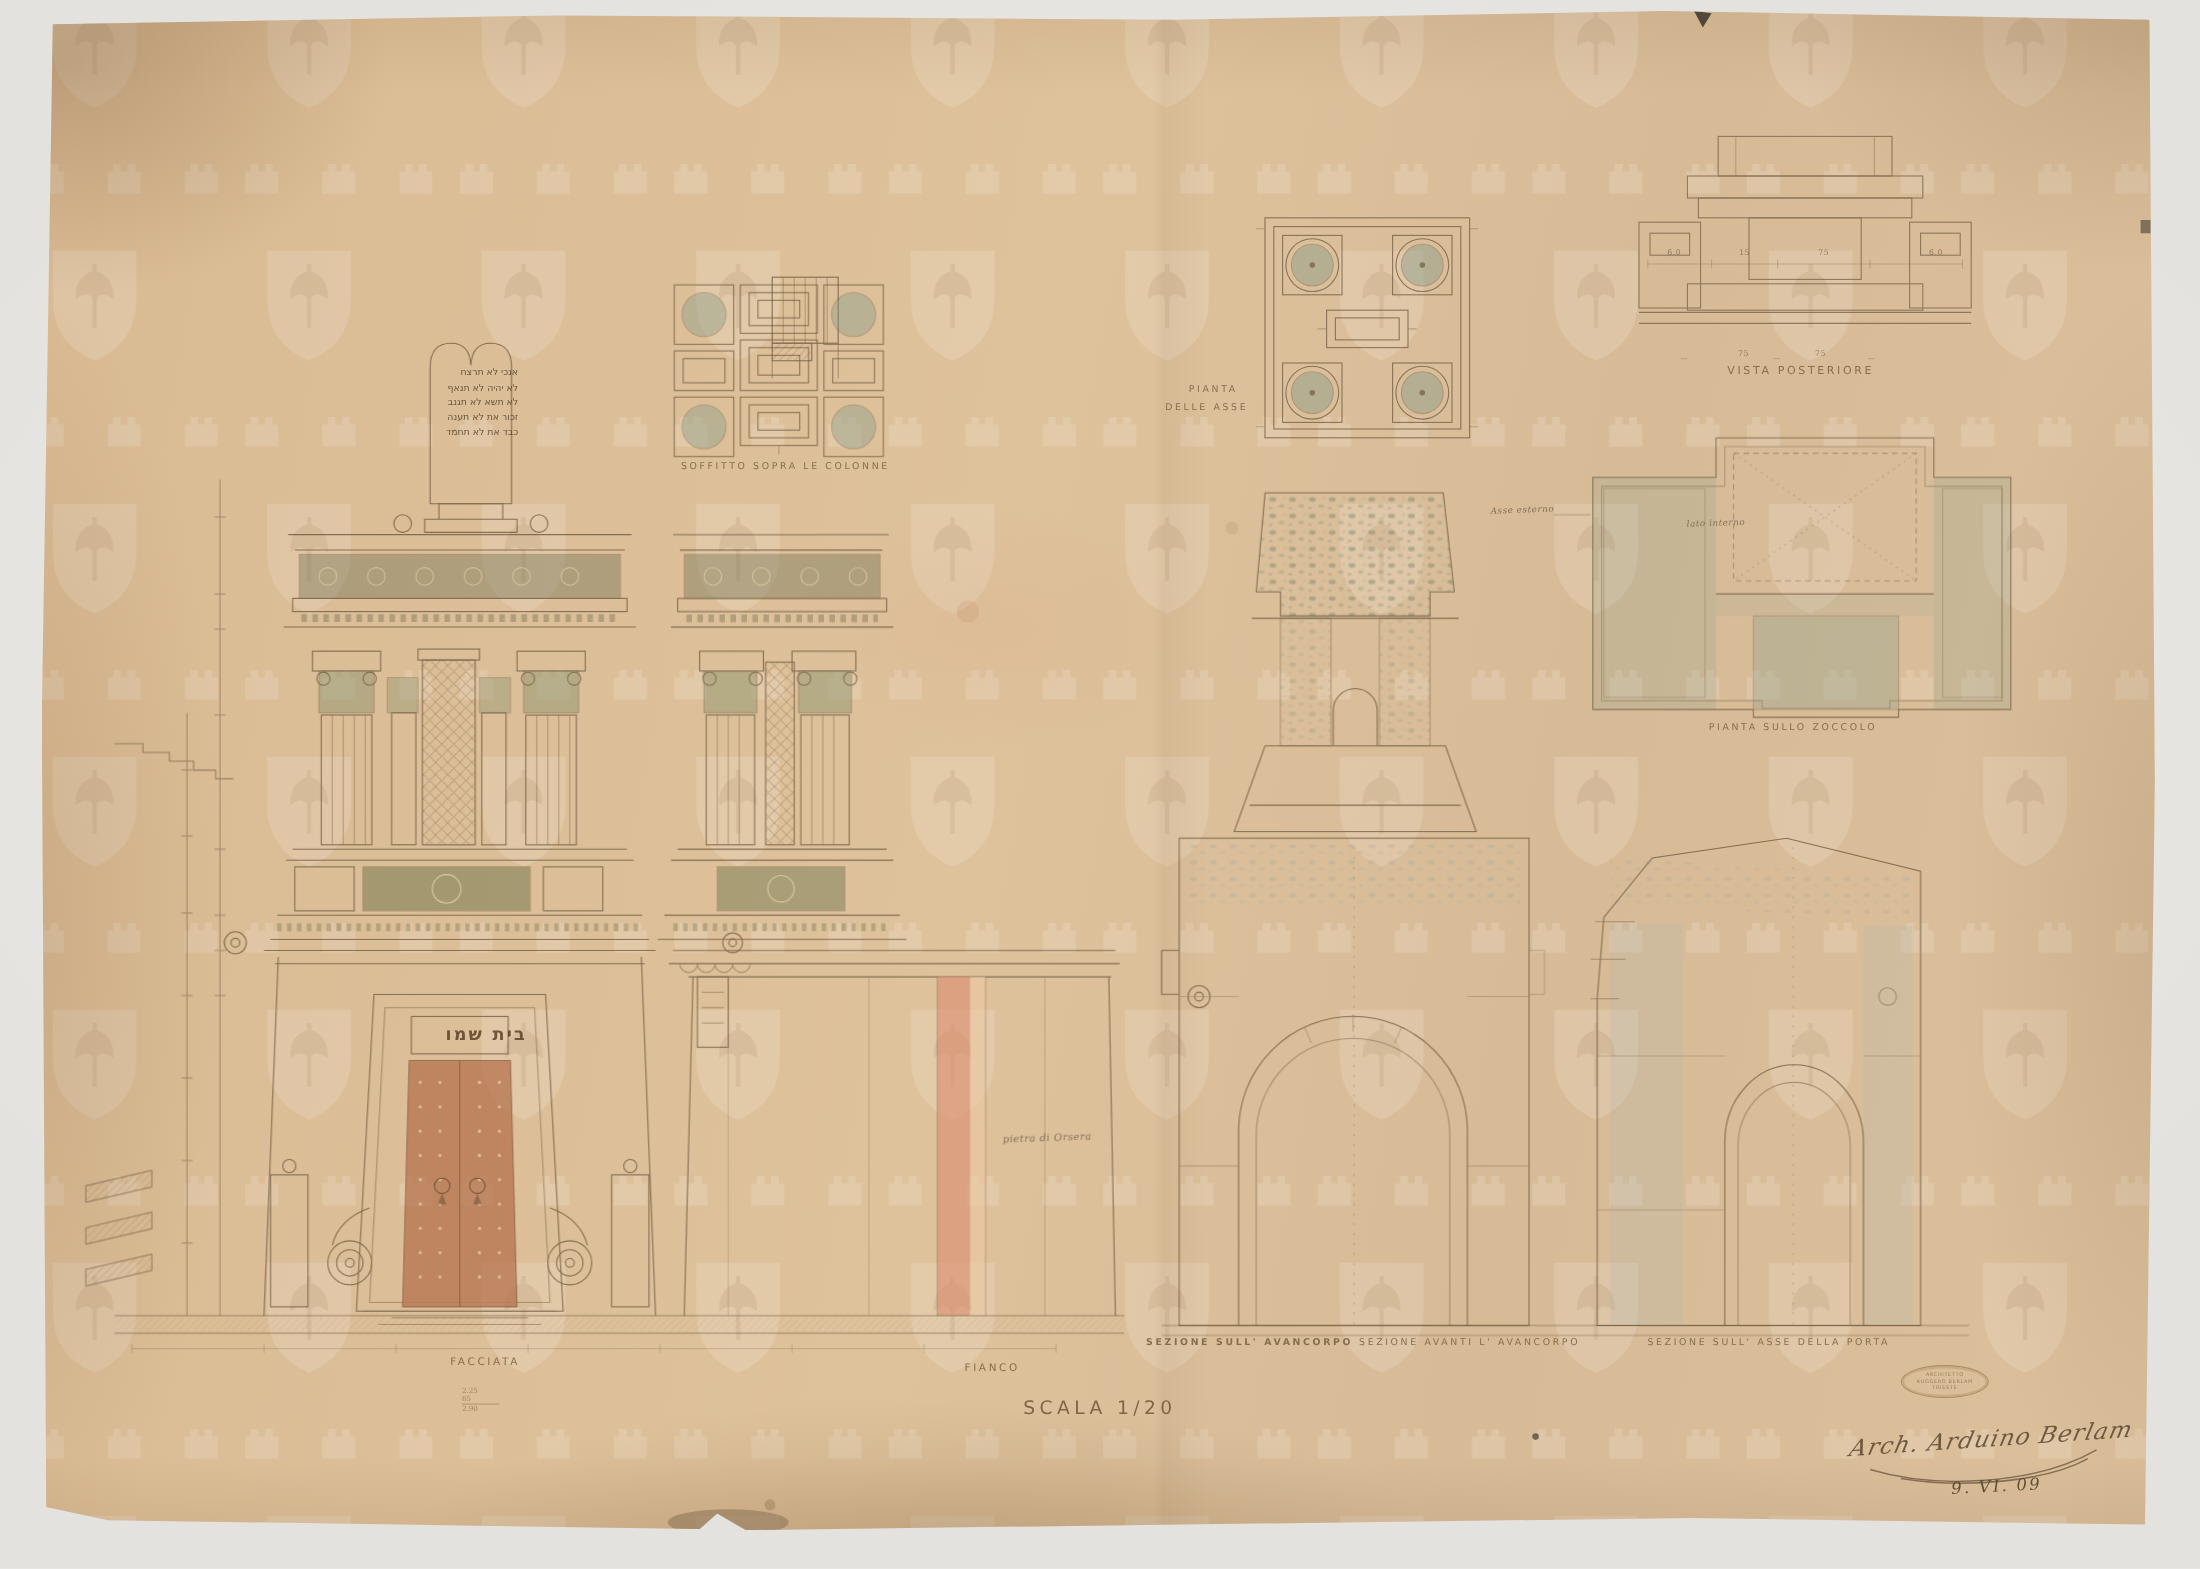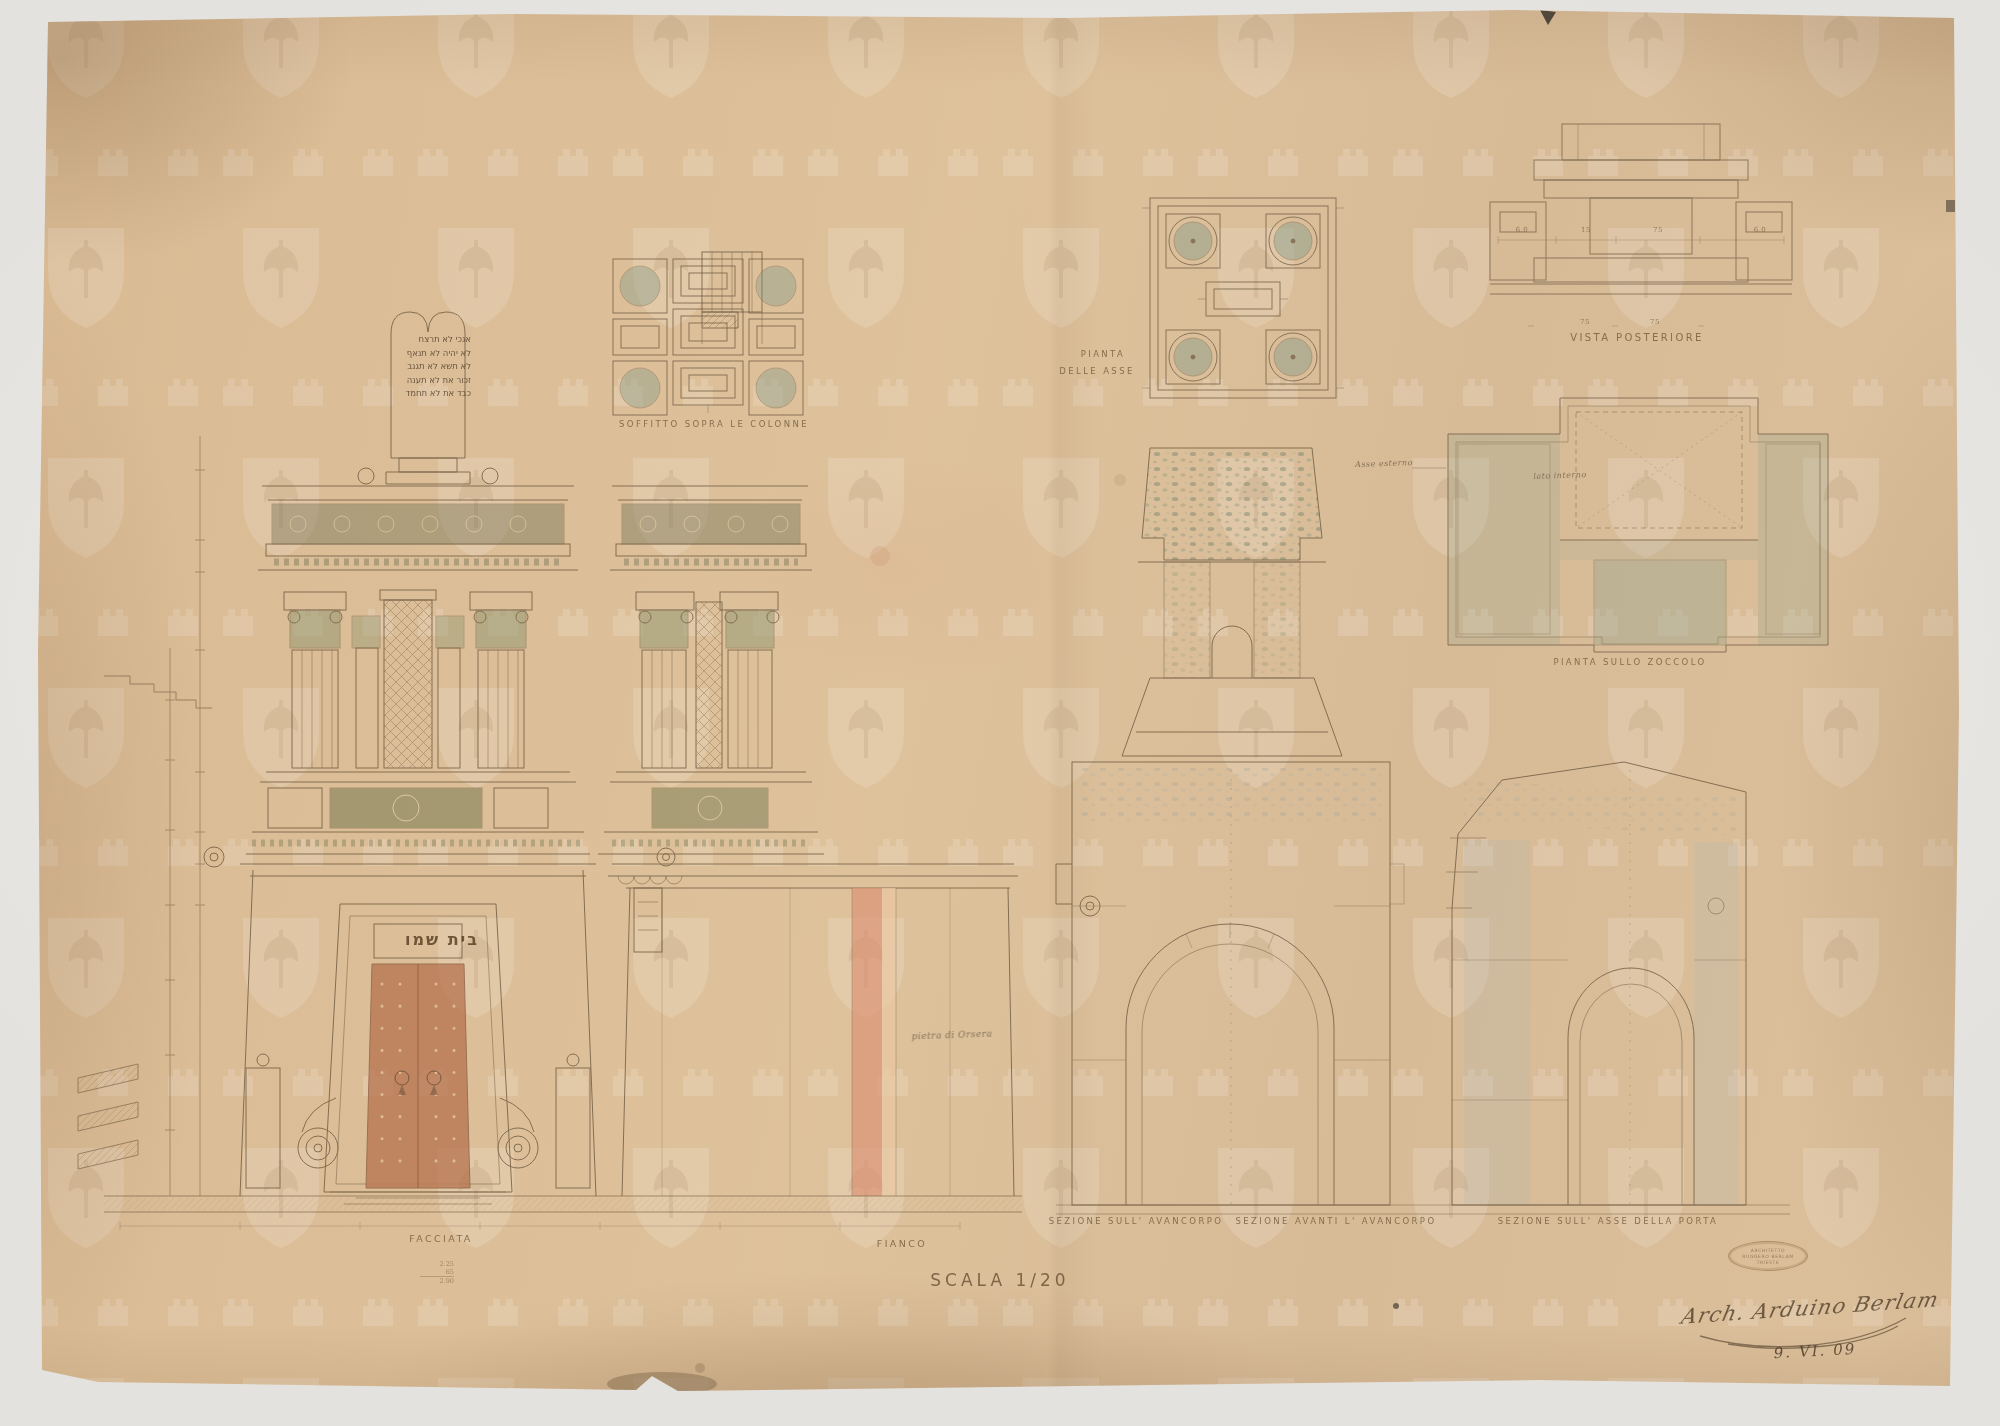--- a/index.html
+++ b/index.html
@@ -21,21 +21,21 @@
     linear-gradient(90deg, rgba(215,180,140,0) 50.5%, rgba(228,198,160,.10) 52.4%, rgba(170,140,105,.14) 52.9%, rgba(215,185,148,0) 55%),
     linear-gradient(180deg, rgba(120,85,50,.10), rgba(0,0,0,0) 6%, rgba(0,0,0,0) 93%, rgba(120,85,50,.16));}
   .cap{position:absolute;transform:translateX(-50%);font-family:"DejaVu Sans",sans-serif;
     font-size:9.5px;letter-spacing:2.4px;color:#7d6647;opacity:.9;white-space:nowrap;}
   .cap.big{font-size:17px;letter-spacing:4px;color:#6f573a;opacity:.85;}
   .cursive{position:absolute;transform:translateX(-50%) rotate(-2deg);font-family:"DejaVu Serif",serif;
     font-style:italic;font-size:9px;color:#76644c;opacity:.85;white-space:nowrap;letter-spacing:.5px;}
   .dim{position:absolute;transform:translateX(-50%);font-family:"DejaVu Serif",serif;
     font-size:7px;color:#7d6647;letter-spacing:.5px;opacity:.8;white-space:nowrap;}
   .somma{position:absolute;transform:translateX(-50%);font-family:"DejaVu Serif",serif;
-    font-size:6.5px;color:#8a7150;opacity:.75;text-align:right;line-height:8px;width:34px;}
+    font-size:6.5px;color:#8a7150;opacity:.75;text-align:left;line-height:8px;width:34px;}
   .somma .tot{border-top:1px solid rgba(138,113,80,.6);}
   .hebrew-tablet{position:absolute;transform:translateX(-50%);width:86px;text-align:right;
     font-family:"DejaVu Sans",sans-serif;font-size:8.5px;line-height:13.5px;color:#5c4a33;opacity:.9;}
   .hebrew-door{position:absolute;transform:translateX(-50%);font-family:"DejaVu Sans",sans-serif;
     font-size:16px;font-weight:bold;color:#5c4226;opacity:.85;letter-spacing:2px;}
   .stamp{position:absolute;transform:translateX(-50%);width:80px;height:30px;border:1px solid rgba(130,95,55,.65);
     border-radius:50%;box-shadow:inset 0 0 0 2px rgba(130,95,55,.25);text-align:center;
     font-family:"DejaVu Sans",sans-serif;font-size:4.5px;line-height:6px;letter-spacing:.6px;
     color:#8a6a48;padding-top:6px;box-sizing:border-box;opacity:.8;}
   .autograph{position:absolute;font-family:"DejaVu Serif",serif;font-style:italic;font-size:21px;
@@ -366,21 +366,21 @@
       </div>
       <div class="hebrew-door" dir="rtl" style="left:442px;top:930px;">בית שמו</div>
 
       <div class="cap" style="left:714px;top:419px;font-size:8.5px;">SOFFITTO SOPRA LE COLONNE</div>
       <div class="cap" style="left:1097px;top:349px;font-size:8.5px;padding-left:12px;">PIANTA</div>
       <div class="cap" style="left:1097px;top:366px;font-size:8.5px;">DELLE ASSE</div>
       <div class="cap" style="left:1637px;top:332px;font-size:10px;text-align:center;">VISTA POSTERIORE</div>
       <div class="cap" style="left:1630px;top:657px;font-size:8.5px;">PIANTA SULLO ZOCCOLO</div>
       <div class="cap" style="left:441px;top:1233px;">FACCIATA</div>
       <div class="cap" style="left:902px;top:1238px;">FIANCO</div>
-      <div class="cap" style="left:1136px;top:1216px;font-size:8.5px;">SEZIONE SULL' AVANCORPO</div>
+      <div class="cap" style="left:1136px;top:1216px;font-size:8.5px;font-weight:bold;">SEZIONE SULL' AVANCORPO</div>
       <div class="cap" style="left:1336px;top:1216px;font-size:8.5px;">SEZIONE AVANTI L' AVANCORPO</div>
       <div class="cap" style="left:1608px;top:1216px;font-size:8.5px;">SEZIONE SULL' ASSE DELLA PORTA</div>
       <div class="cap big" style="left:1000px;top:1270px;">SCALA 1/20</div>
 
       <div class="somma" style="left:437px;top:1260px;">
         <div>2.25</div>
         <div>65</div>
         <div class="tot">2.90</div>
       </div>
 

